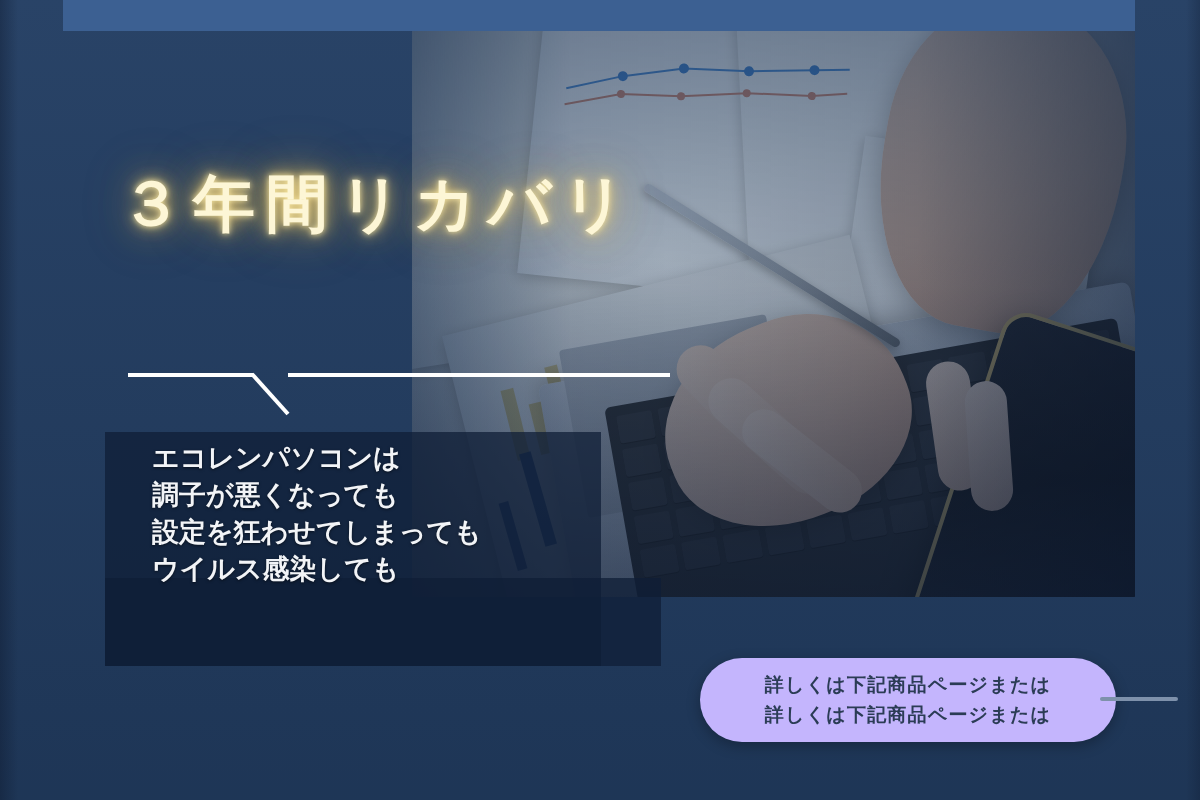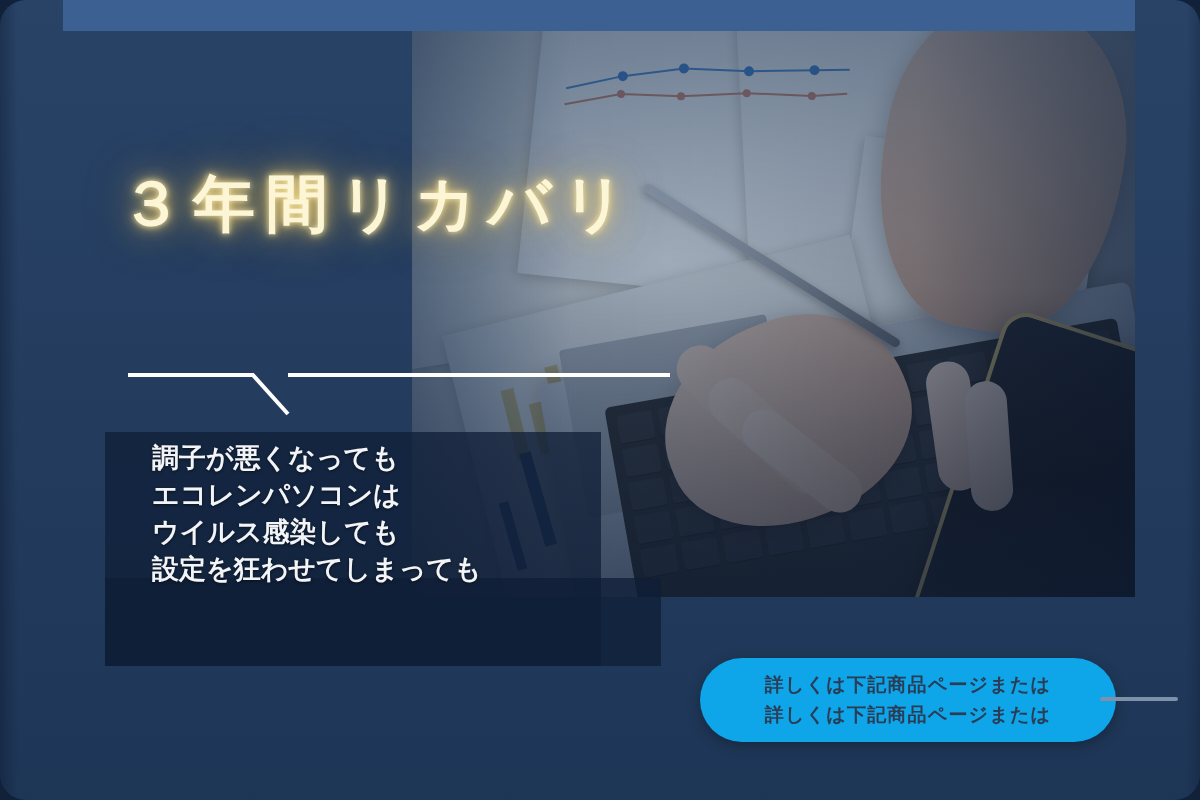--- a/index.html
+++ b/index.html
@@ -10,21 +10,20 @@
   body {
     font-family: "Liberation Sans", "DejaVu Sans", sans-serif;
   }
 
   .banner {
     position: relative;
     width: 1200px;
     height: 800px;
     overflow: hidden;
     background: #223d62;
-    border-radius: 26px;
   }
 
   
   .bg-shade {
     position: absolute;
     inset: 0;
     background:
       linear-gradient(90deg, rgba(10,20,40,.35) 0px, rgba(10,20,40,0) 18px),
       linear-gradient(270deg, rgba(10,20,40,.25) 0px, rgba(10,20,40,0) 14px),
       linear-gradient(180deg, rgba(255,255,255,.03), rgba(0,0,0,.12));
@@ -248,21 +247,21 @@
   }
   .detail-text .pl { display:block; }
 
   
   .pill {
     position: absolute;
     left: 700px;
     top: 658px;
     width: 416px;
     height: 84px;
-    background: #0ea5e9;
+    background: #c4b5fd;
     border-radius: 42px;
     z-index: 9;
     display: flex;
     flex-direction: column;
     align-items: center;
     justify-content: center;
     box-shadow: 0 4px 14px rgba(0,0,0,.28);
   }
   .pill-line {
     color: #2b3c55;
@@ -430,24 +429,24 @@
   <svg class="divider">
     <line x1="128" y1="375" x2="253" y2="375" stroke="#ffffff" stroke-width="4"></line>
     <line x1="252" y1="374" x2="288" y2="414" stroke="#ffffff" stroke-width="4"></line>
     <line x1="288" y1="375" x2="670" y2="375" stroke="#ffffff" stroke-width="4"></line>
   </svg>
 
   <div class="detail-panel"></div>
   <div class="detail-panel-ext"></div>
 
   <div class="detail-text">
+    <span class="pl">エコレンパソコンは</span>
     <span class="pl">調子が悪くなっても</span>
-    <span class="pl">エコレンパソコンは</span>
+    <span class="pl">設定を狂わせてしまっても</span>
     <span class="pl">ウイルス感染しても</span>
-    <span class="pl">設定を狂わせてしまっても</span>
   </div>
 
   <div class="pill">
     <span class="pill-line">詳しくは下記商品ページまたは</span>
     <span class="pill-line">詳しくは下記商品ページまたは</span>
   </div>
   <div class="pill-tail"></div>
 
 </div>
 

